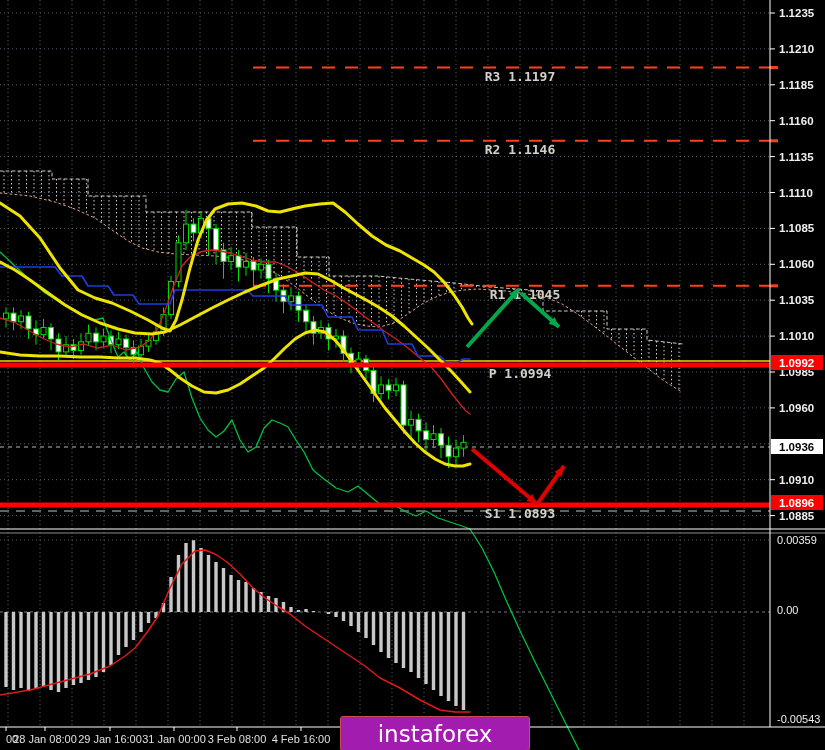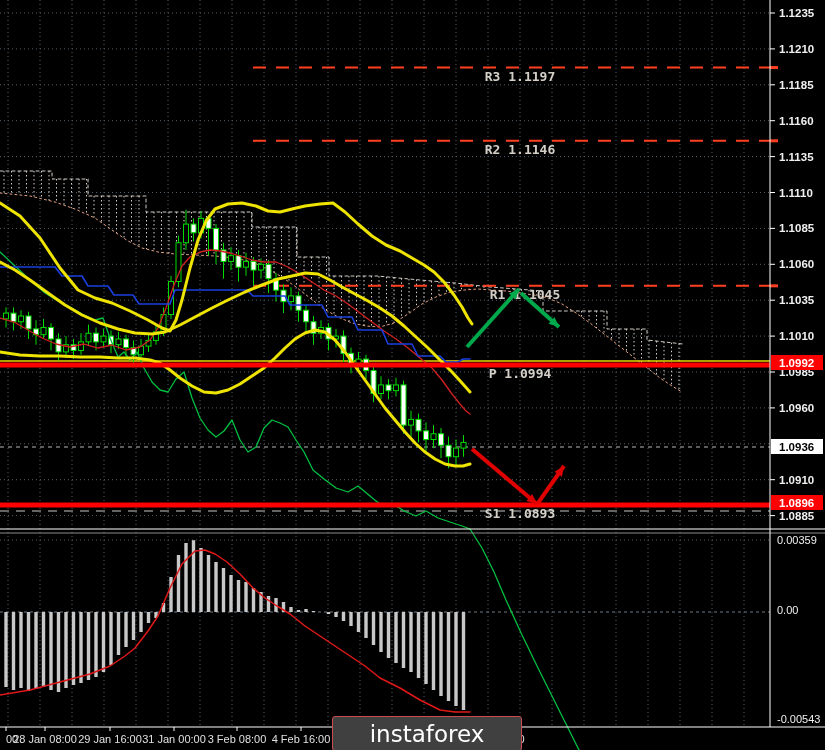--- a/index.html
+++ b/index.html
@@ -2,22 +2,22 @@
 <html><head>
 <meta charset="utf-8">
 <style>
   html,body{margin:0;padding:0;background:#000;}
   #stage{position:relative;width:825px;height:750px;background:#000;overflow:hidden;
          font-family:"Liberation Sans",sans-serif;}
   #chart-svg{position:absolute;left:0;top:0;}
   #chart-title{position:absolute;left:300px;top:46px;width:330px;text-align:center;
 exp               color:#ff1212;font-size:17px;letter-spacing:.5px;
                font-family:"DejaVu Sans",sans-serif;}
-  #brand-banner{position:absolute;left:332px;top:716px;width:188px;height:33px;
-                background:#404040;border:1px solid #c94d50;border-radius:3px;
+  #brand-banner{position:absolute;left:340px;top:716px;width:188px;height:33px;
+                background:#a21caf;border:1px solid #c94d50;border-radius:3px;
                 display:flex;align-items:center;justify-content:center;
                 color:#ffffff;font-size:23px;font-weight:500;
                 font-family:"DejaVu Sans",sans-serif;}
 </style>
 </head>
 <body>
 
 <div id="stage">
   <svg id="chart-svg" width="825" height="750">
       <rect x="0" y="0" width="825" height="750" fill="#000000"></rect>

